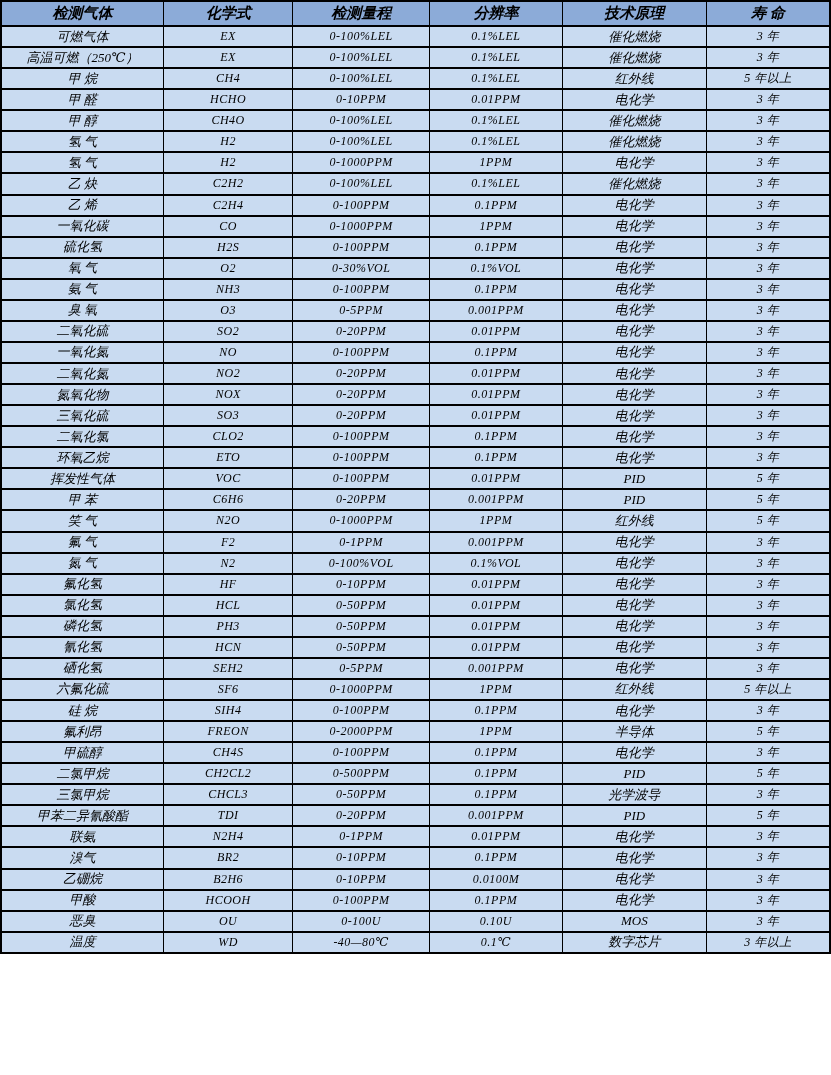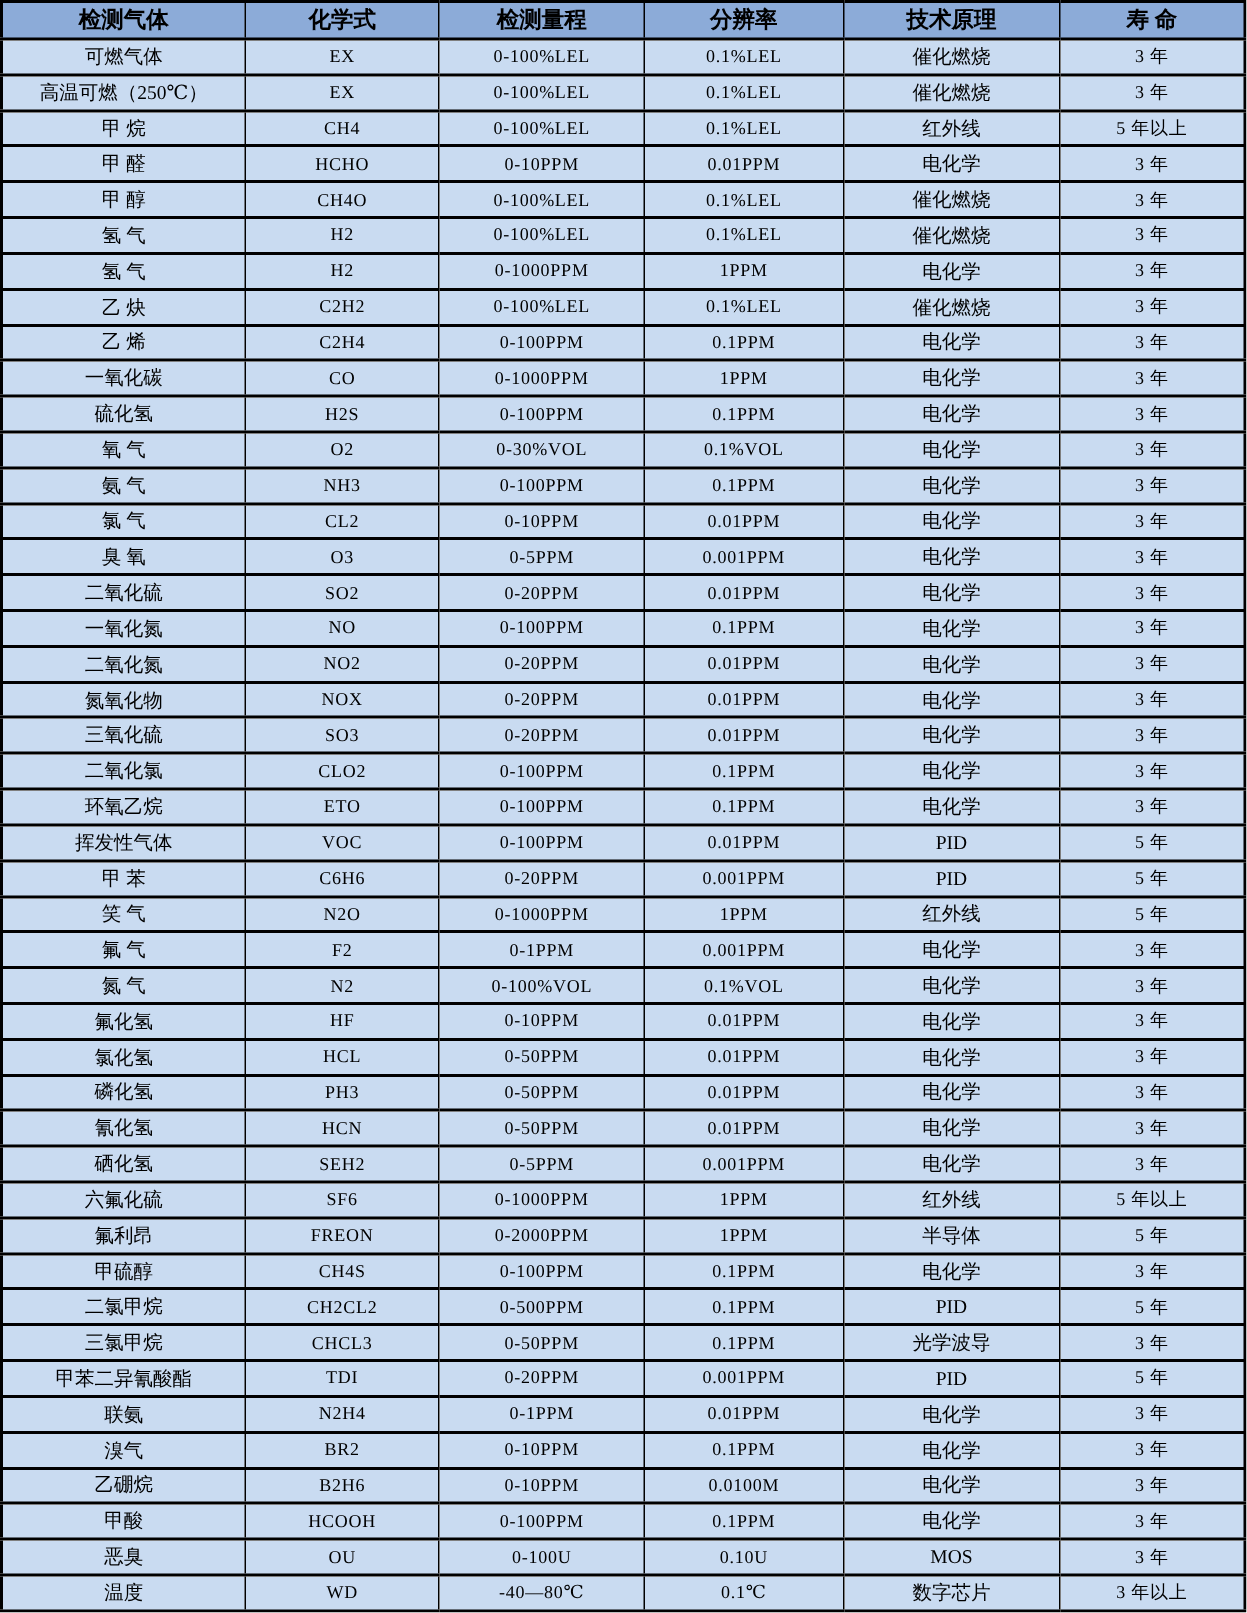--- a/index.html
+++ b/index.html
@@ -7,26 +7,27 @@
     padding: 0;
     background: #ffffff;
   }
   body {
     width: 831px;
     height: 1075px;
     overflow: hidden;
   }
   table.gas-table {
     width: 831px;
-    height: 1075px;
+    height: 954px;
     border-collapse: collapse;
     table-layout: fixed;
     border: 2px solid #000000;
     font-family: "Liberation Serif", "DejaVu Serif", serif;
     color: #000000;
+    font-style: italic;
   }
   col.c0 { width: 19.6%; }
   col.c1 { width: 15.6%; }
   col.c2 { width: 16.5%; }
   col.c3 { width: 16.0%; }
   col.c4 { width: 17.4%; }
   col.c5 { width: 14.9%; }
   th {
     background: #8cabd8;
     font-size: 15px;
@@ -182,28 +183,20 @@
       </tr>
       <tr>
         <td class="cell-gas-name">氨 气</td>
         <td class="cell-formula">NH3</td>
         <td class="cell-range">0-100PPM</td>
         <td class="cell-resolution">0.1PPM</td>
         <td class="cell-principle">电化学</td>
         <td class="cell-lifespan">3 年</td>
       </tr>
       <tr>
-        <td class="cell-gas-name">氯 气</td>
-        <td class="cell-formula">CL2</td>
-        <td class="cell-range">0-10PPM</td>
-        <td class="cell-resolution">0.01PPM</td>
-        <td class="cell-principle">电化学</td>
-        <td class="cell-lifespan">3 年</td>
-      </tr>
-      <tr>
         <td class="cell-gas-name">臭 氧</td>
         <td class="cell-formula">O3</td>
         <td class="cell-range">0-5PPM</td>
         <td class="cell-resolution">0.001PPM</td>
         <td class="cell-principle">电化学</td>
         <td class="cell-lifespan">3 年</td>
       </tr>
       <tr>
         <td class="cell-gas-name">二氧化硫</td>
         <td class="cell-formula">SO2</td>
@@ -342,20 +335,28 @@
       </tr>
       <tr>
         <td class="cell-gas-name">六氟化硫</td>
         <td class="cell-formula">SF6</td>
         <td class="cell-range">0-1000PPM</td>
         <td class="cell-resolution">1PPM</td>
         <td class="cell-principle">红外线</td>
         <td class="cell-lifespan">5 年以上</td>
       </tr>
       <tr>
+        <td class="cell-gas-name">硅 烷</td>
+        <td class="cell-formula">SIH4</td>
+        <td class="cell-range">0-100PPM</td>
+        <td class="cell-resolution">0.1PPM</td>
+        <td class="cell-principle">电化学</td>
+        <td class="cell-lifespan">3 年</td>
+      </tr>
+      <tr>
         <td class="cell-gas-name">氟利昂</td>
         <td class="cell-formula">FREON</td>
         <td class="cell-range">0-2000PPM</td>
         <td class="cell-resolution">1PPM</td>
         <td class="cell-principle">半导体</td>
         <td class="cell-lifespan">5 年</td>
       </tr>
       <tr>
         <td class="cell-gas-name">甲硫醇</td>
         <td class="cell-formula">CH4S</td>

